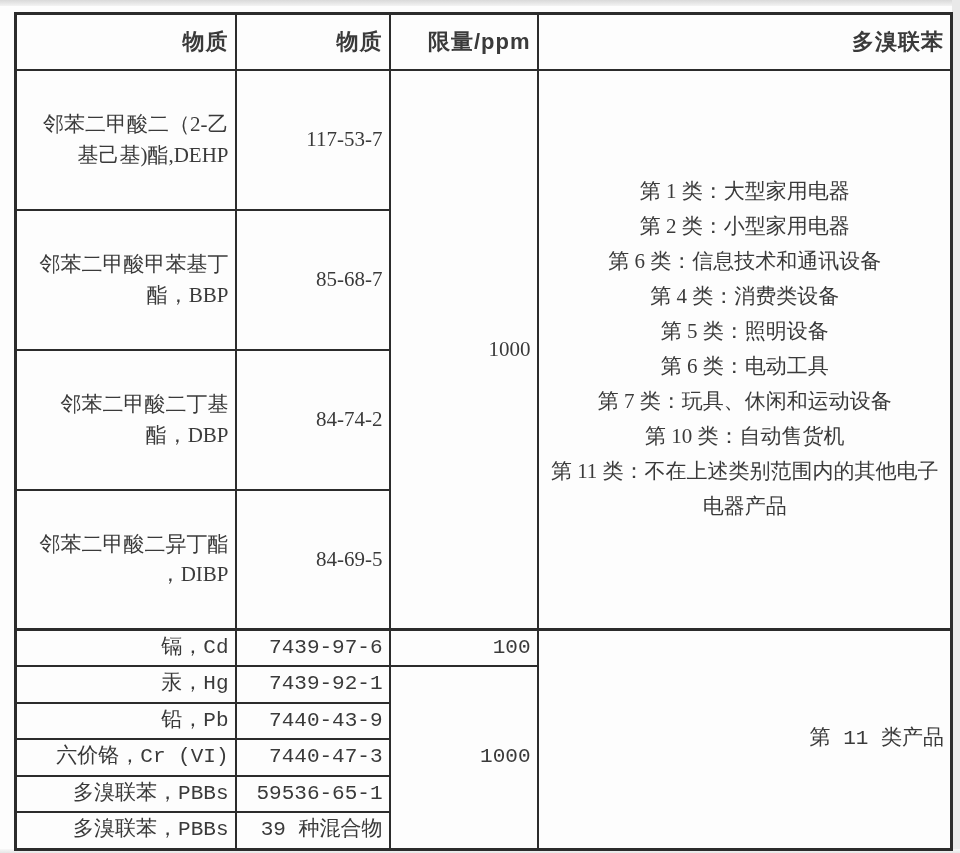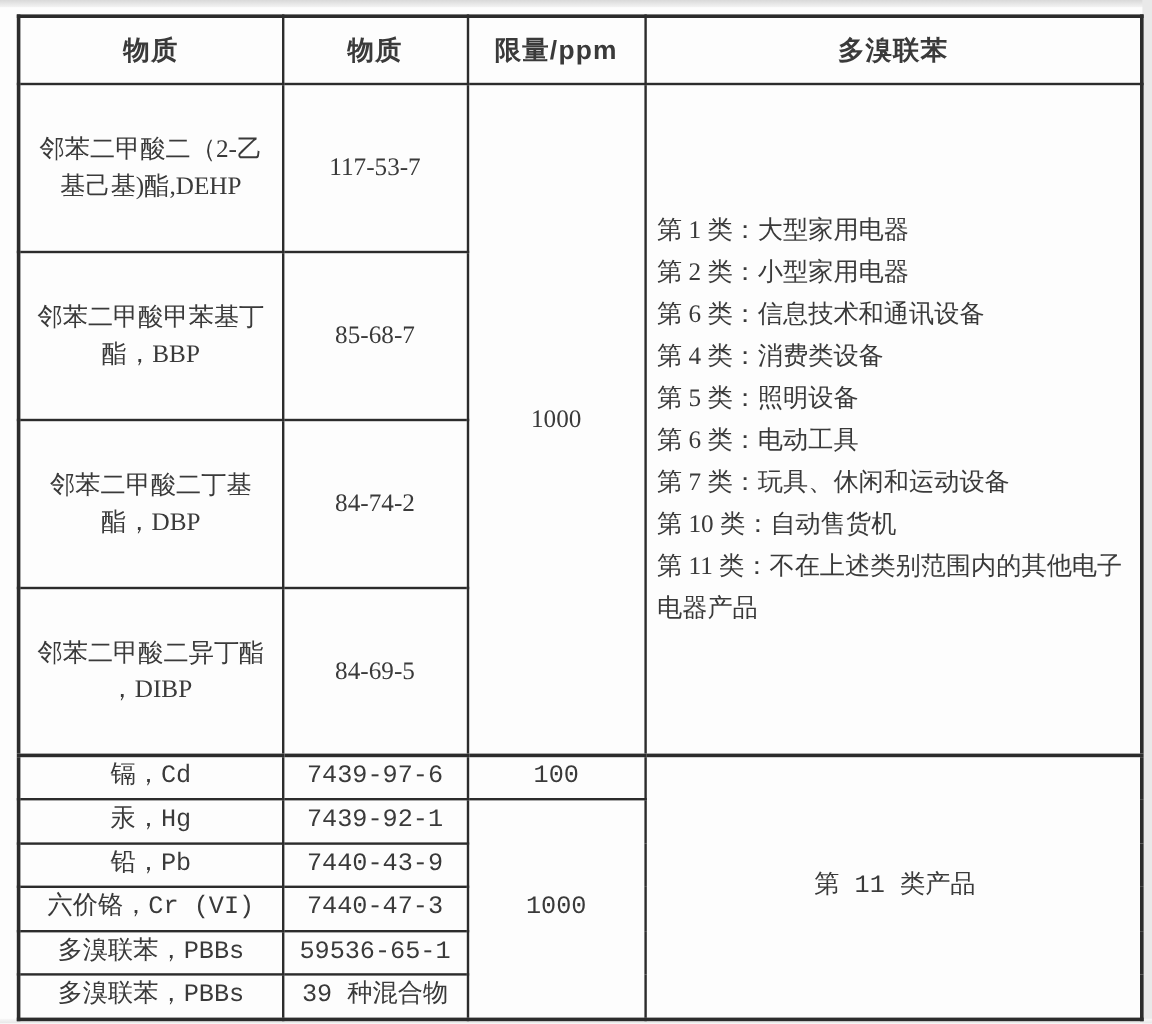--- a/index.html
+++ b/index.html
@@ -32,44 +32,44 @@
     border-collapse:collapse;
     table-layout:fixed;
     border:3px solid var(--border);
   }
   col.c1{width:220px;}
   col.c2{width:154px;}
   col.c3{width:148px;}
   col.c4{width:414px;}
   th,td{
     border:2px solid var(--border);
-    text-align:center;
+    text-align:right;
     vertical-align:middle;
     font-size:21px;
     line-height:1.45;
     padding:2px 6px;
     overflow:hidden;
   }
   th{
     font-size:22px;
     font-weight:bold;
     letter-spacing:1px;
   }
   tr.header-row{height:56px;}
   tr.tall{height:140px;font-family:Liberation Serif, serif;}
   tr.short{height:36px;font-family:Liberation Mono, monospace;}
   tr.thick-top td{border-top-width:3px;}
   td.cat-cell{
     text-align:left;
     padding:6px 8px 6px 9px;
     line-height:35px;
   }
-  .cat-line{display:block;}
+  .cat-line{display:block;text-align:center;}
   td.metal-cat-cell{
-    text-align:center;
+    text-align:right;
     padding-left:9px;
   }
 </style>
 </head>
 <body>
 
 <div class="edge-top"></div>
 <div class="edge-right"></div>
 <div class="edge-bottom"></div>
 

